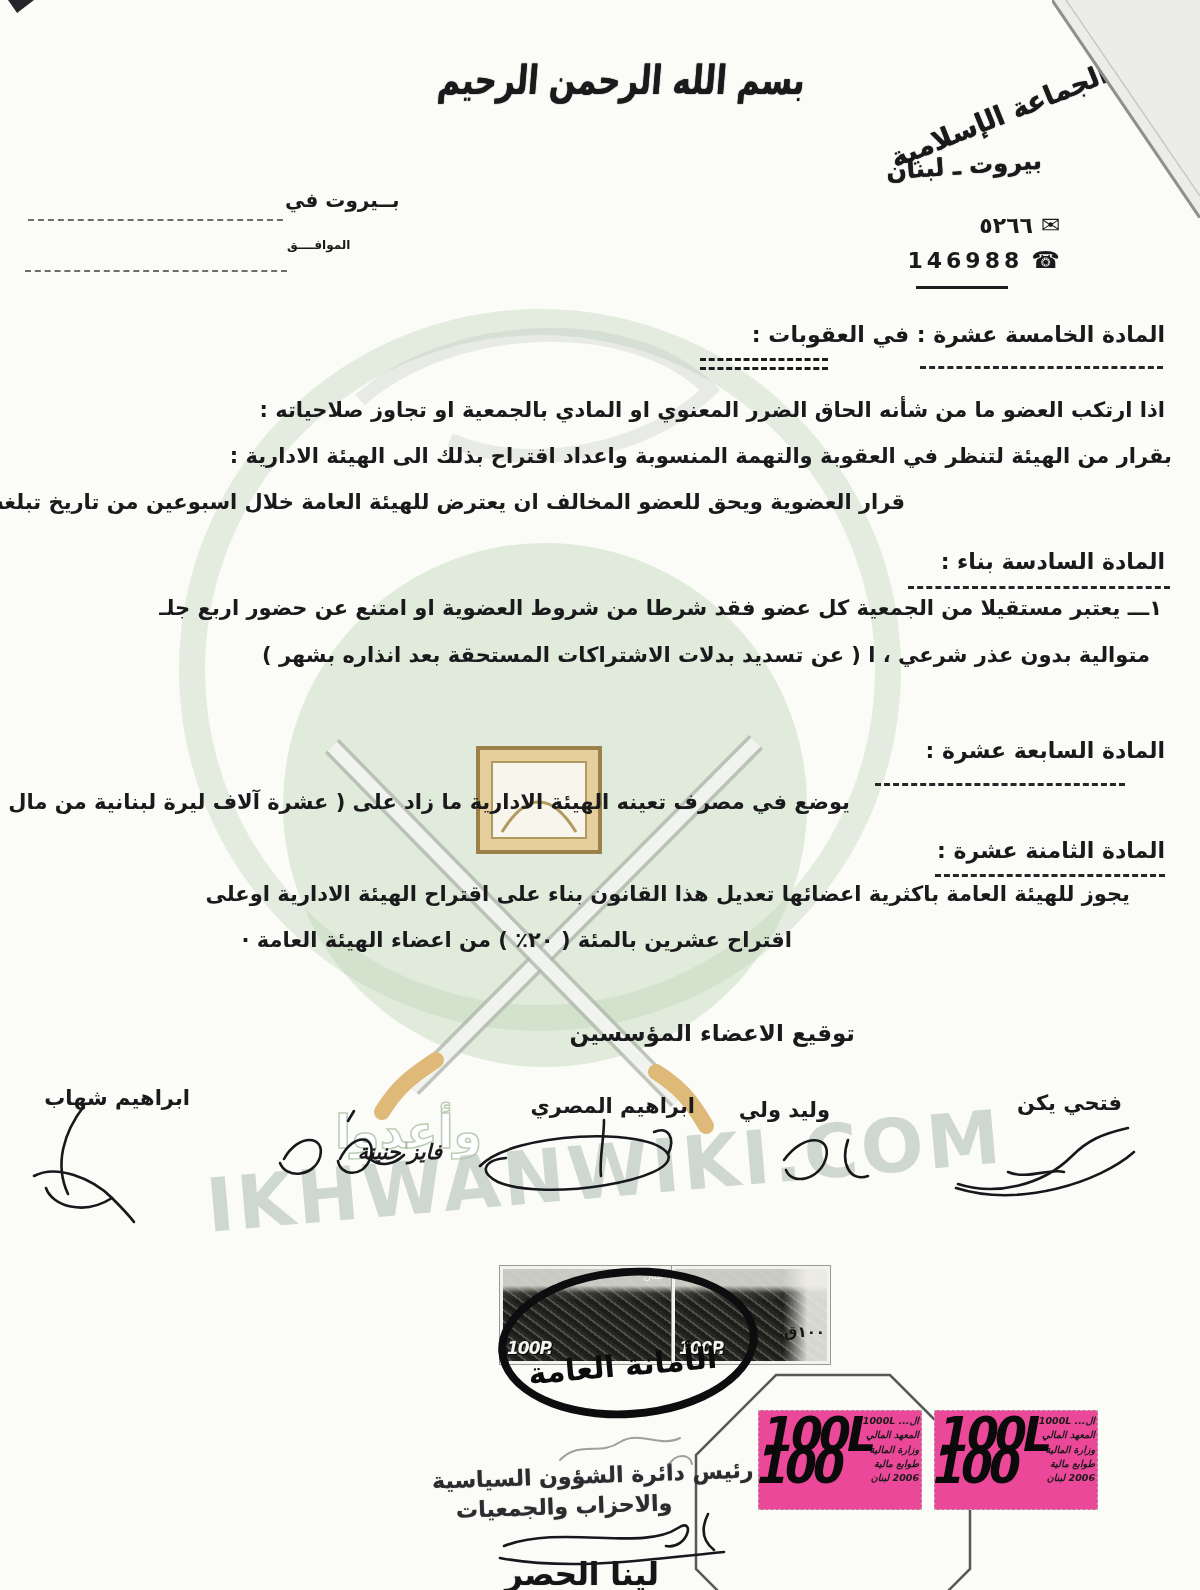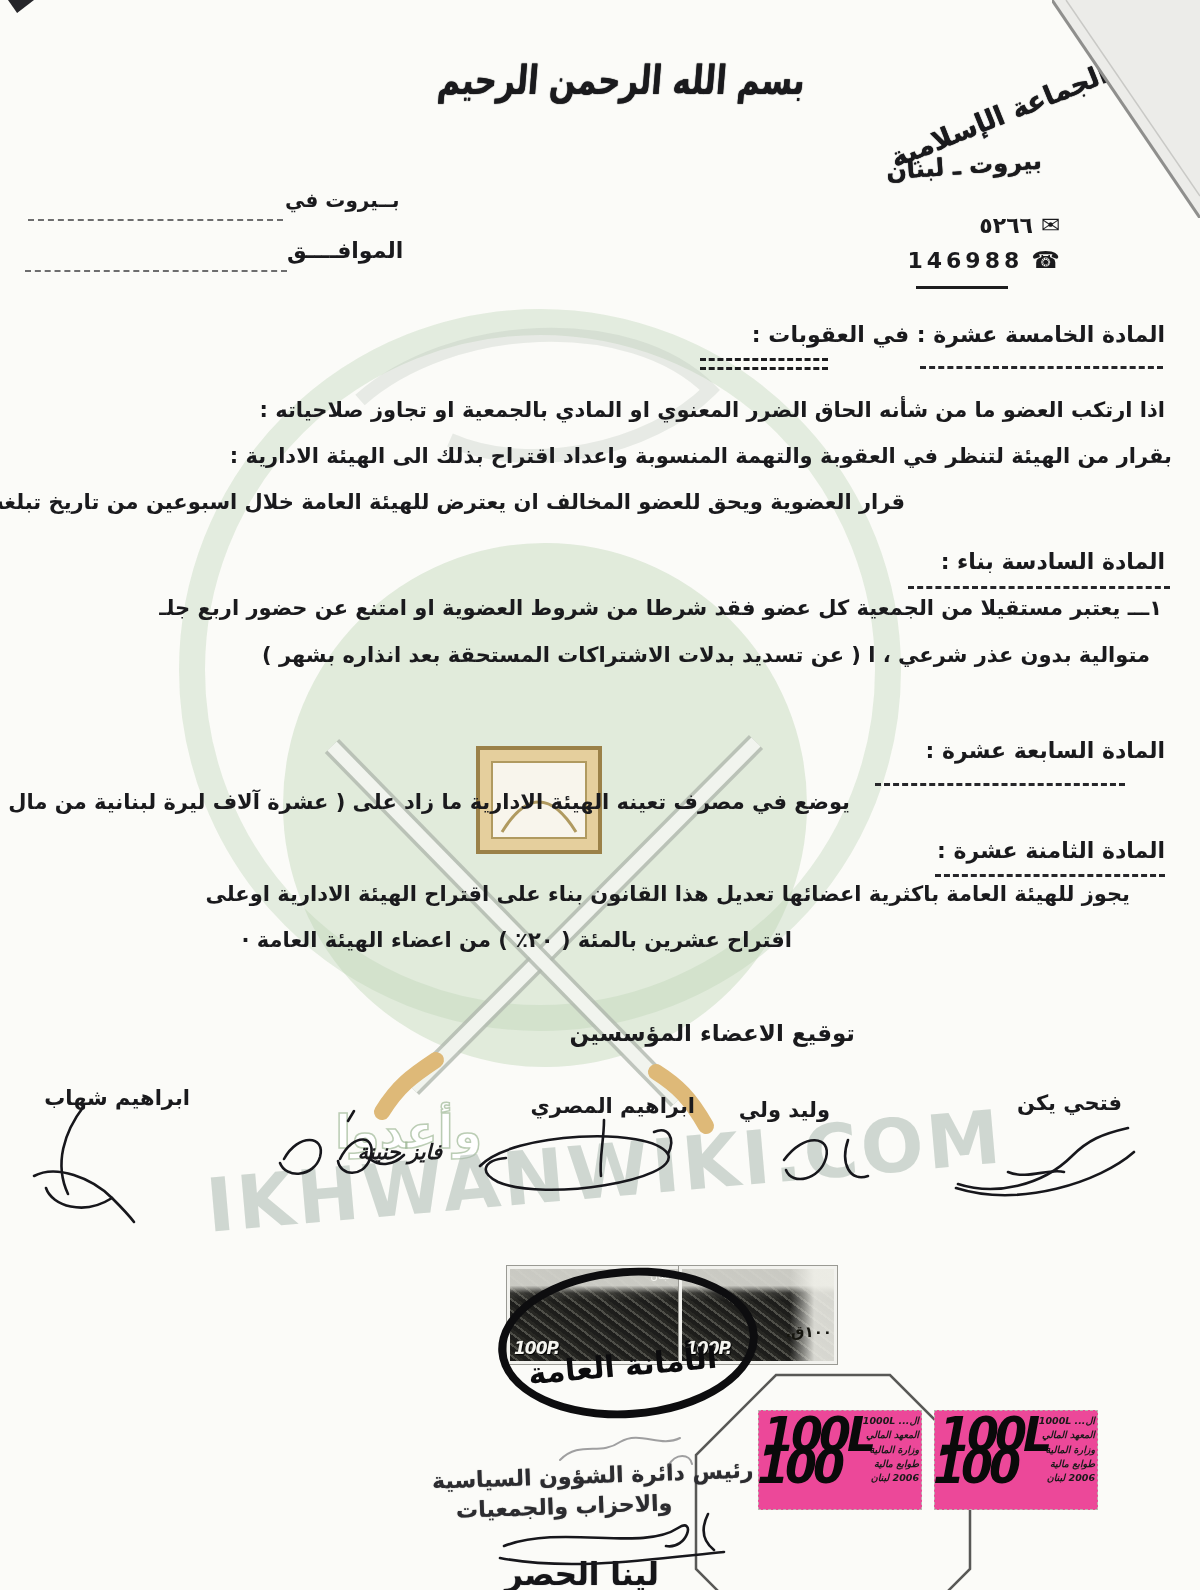--- a/index.html
+++ b/index.html
@@ -23,21 +23,20 @@
     position:absolute; left:205px; top:1128px; z-index:2;
     font-size:74px; font-weight:700; letter-spacing:3px;
     color:rgba(172,186,176,.55); transform:rotate(-5deg); direction:ltr; white-space:nowrap;
   }
   .stamp{position:absolute; z-index:3; border:3px solid #f2f2ee; box-shadow:0 0 0 1px #9a9a94;
     background-color:#23231f;
     background-image:
       linear-gradient(180deg, rgba(216,216,209,.92) 0%, rgba(216,216,209,.92) 18%, rgba(130,130,122,.25) 26%, rgba(0,0,0,0) 34%),
       repeating-linear-gradient(37deg,#1d1d1b 0 4px,#4e4e48 4px 6px,#272723 6px 9px),
       repeating-linear-gradient(-29deg, rgba(205,205,198,.28) 0 2px, rgba(0,0,0,0) 2px 7px);
-    margin-left: 7px;
   }
   .stamp .denom{position:absolute; left:4px; bottom:3px; direction:ltr;
     font-size:17px; font-weight:700; font-style:italic; color:#f5f5f0;
     text-shadow:1px 1px 1px #000; letter-spacing:-1px;}
   .stamp .country{position:absolute; right:8px; top:1px; font-size:10px; color:#fdfdf8; opacity:.85;}
   .stamp .litebar{position:absolute; right:0; top:0; width:44px; height:100%;
     background:linear-gradient(90deg, rgba(0,0,0,0), rgba(240,240,233,.88) 55%);}
   .stamp .denom-ar{position:absolute; right:2px; bottom:20px; font-size:15px; font-weight:700; color:#15150f;}
   .oval{position:absolute; left:498px; top:1268px; width:244px; height:134px;
     border:8px solid #0d0d0f; border-radius:50%; transform:rotate(-4deg); z-index:4;}
@@ -95,21 +94,21 @@
     <span style="font-size:23px;">✉</span>
   </div>
   <div class="t" style="right:140px; top:247px; direction:ltr; font-size:22px;">
     <span style="letter-spacing:4px;">146988</span>
     <span style="font-size:23px;">☎</span>
   </div>
   <div style="position:absolute; right:192px; top:286px; width:92px; border-bottom:3px solid #1d1d1f; z-index:5;"></div>
 
   <div class="t" style="left:285px; top:188px; font-size:20px;">بــيروت في</div>
   <div class="dot" style="left:28px; top:219px; width:255px;"></div>
-  <div class="t" style="left:287px; top:238px; font-size:22px;">الموافــــق</div>
+  <div class="t" style="left:287px; top:238px; font-size:12px;">الموافــــق</div>
   <div class="dot" style="left:25px; top:270px; width:262px;"></div>
 
   <div class="t h" style="right:35px; top:322px;">المادة الخامسة عشرة : في العقوبات :</div>
   <div class="eq" style="left:700px; top:358px; width:128px;"></div>
   <div class="dl" style="right:37px; top:366px; width:243px;"></div>
   <div class="t" style="right:35px; top:398px;">اذا ارتكب العضو ما من شأنه الحاق الضرر المعنوي او المادي بالجمعية او تجاوز صلاحياته :</div>
   <div class="t" style="right:28px; top:444px;">بقرار من الهيئة لتنظر في العقوبة والتهمة المنسوبة واعداد اقتراح بذلك الى الهيئة الادارية :</div>
   <div class="t" style="right:295px; top:490px;">قرار العضوية ويحق للعضو المخالف ان يعترض للهيئة العامة خلال اسبوعين من تاريخ تبلغه ·</div>
 
   <div class="t h" style="right:35px; top:549px;">المادة السادسة بناء :</div>

